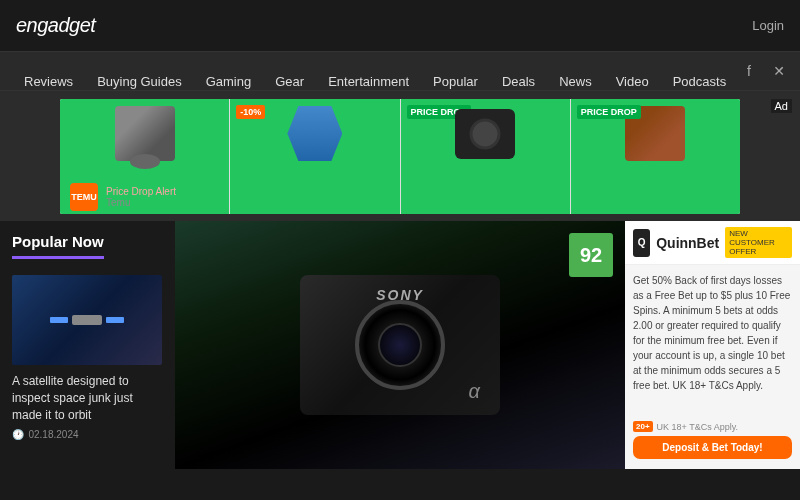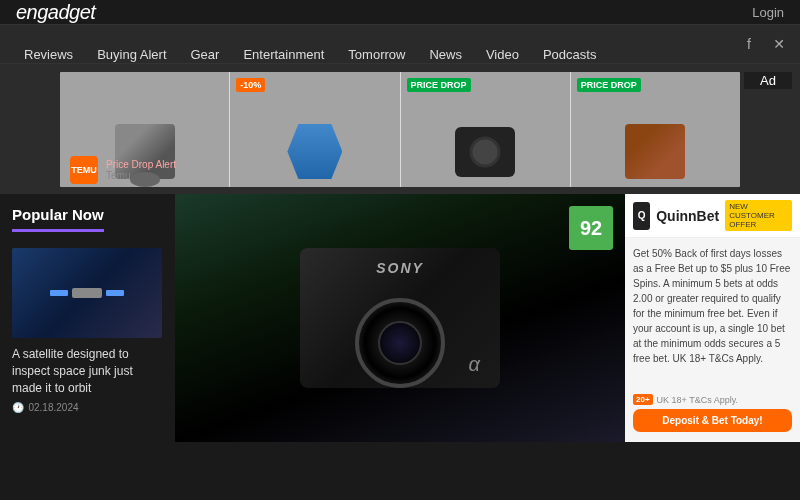--- a/index.html
+++ b/index.html
@@ -5,21 +5,21 @@
     * { margin: 0; padding: 0; box-sizing: border-box; }
     body { font-family: Arial, sans-serif; background: #1a1a1a; color: #fff; width: 800px; height: 500px; overflow: hidden; }
 
     
     #top-bar {
       background: #1a1a1a;
       display: flex;
       align-items: center;
       justify-content: space-between;
       padding: 8px 16px;
-      height: 24px;
+      height: 51px;
       gap: 44px;
     }
     #logo {
       font-size: 20px;
       font-style: italic;
       color: #fff;
       letter-spacing: -0.5px;
     }
     #login-btn {
       color: #aaa;
@@ -82,24 +82,24 @@
       width: 680px;
       height: 115px;
       display: flex;
       align-items: stretch;
       border-radius: 2px;
       overflow: hidden;
       position: relative;
     }
     .ad-product {
       flex: 1;
-      background: #a3a3a3;
+      background: #22c55e;
       border-right: 1px solid #ddd;
       display: flex;
-      align-items: flex-end;
+      align-items: flex-start;
       justify-content: center;
       position: relative;
     }
     .ad-product:last-child { border-right: none; }
     .ad-badge {
       position: absolute;
       top: 6px;
       left: 6px;
       background: #ff6600;
       color: #fff;
@@ -175,22 +175,22 @@
       font-size: 9px; font-weight: bold; color: #fff;
     }
     #ad-footer-text { font-size: 10px; color: #fca5a5; }
     #ad-footer-sub { font-size: 10px; color: #888; }
     #ad-tag {
       position: absolute;
       top: 8px;
       right: 8px;
       background: rgba(0,0,0,0.3);
       color: #fff;
-      font-size: 13px;
-      padding: 1px 16px;
+      font-size: 11px;
+      padding: 1px 4px;
     }
 
     
     #main-content {
       display: flex;
       height: 248px;
       background: #1a1a1a;
     }
 
     
@@ -273,21 +273,21 @@
       position: relative;
     }
     
     .camera-body {
       width: 200px;
       height: 140px;
       background: linear-gradient(135deg, #2a2a2a 0%, #111 50%, #1a1a1a 100%);
       border-radius: 8px;
       position: relative;
       display: flex;
-      align-items: flex-end;
+      align-items: center;
       justify-content: center;
     }
     .camera-lens {
       width: 90px;
       height: 90px;
       border-radius: 50%;
       background: radial-gradient(circle, #333 0%, #111 40%, #000 60%, #222 80%, #444 100%);
       border: 4px solid #444;
       position: relative;
     }
@@ -419,24 +419,26 @@
 <body>
 
 <div id="top-bar">
   <span id="logo">engadget</span>
   <span id="login-btn">Login</span>
 </div>
 
 <nav id="nav-bar">
   <div id="nav-links">
     <span class="nav-item">Reviews</span>
-    <span class="nav-item">Buying Alert</span>
+    <span class="nav-item">Buying Guides</span>
+    <span class="nav-item">Gaming</span>
     <span class="nav-item">Gear</span>
     <span class="nav-item">Entertainment</span>
-    <span class="nav-item">Tomorrow</span>
+    <span class="nav-item">Popular</span>
+    <span class="nav-item">Deals</span>
     <span class="nav-item">News</span>
     <span class="nav-item">Video</span>
     <span class="nav-item">Podcasts</span>
   </div>
   <div id="nav-social">
     <span class="social-icon">f</span>
     <span class="social-icon">✕</span>
 
   </div>
 </nav>

